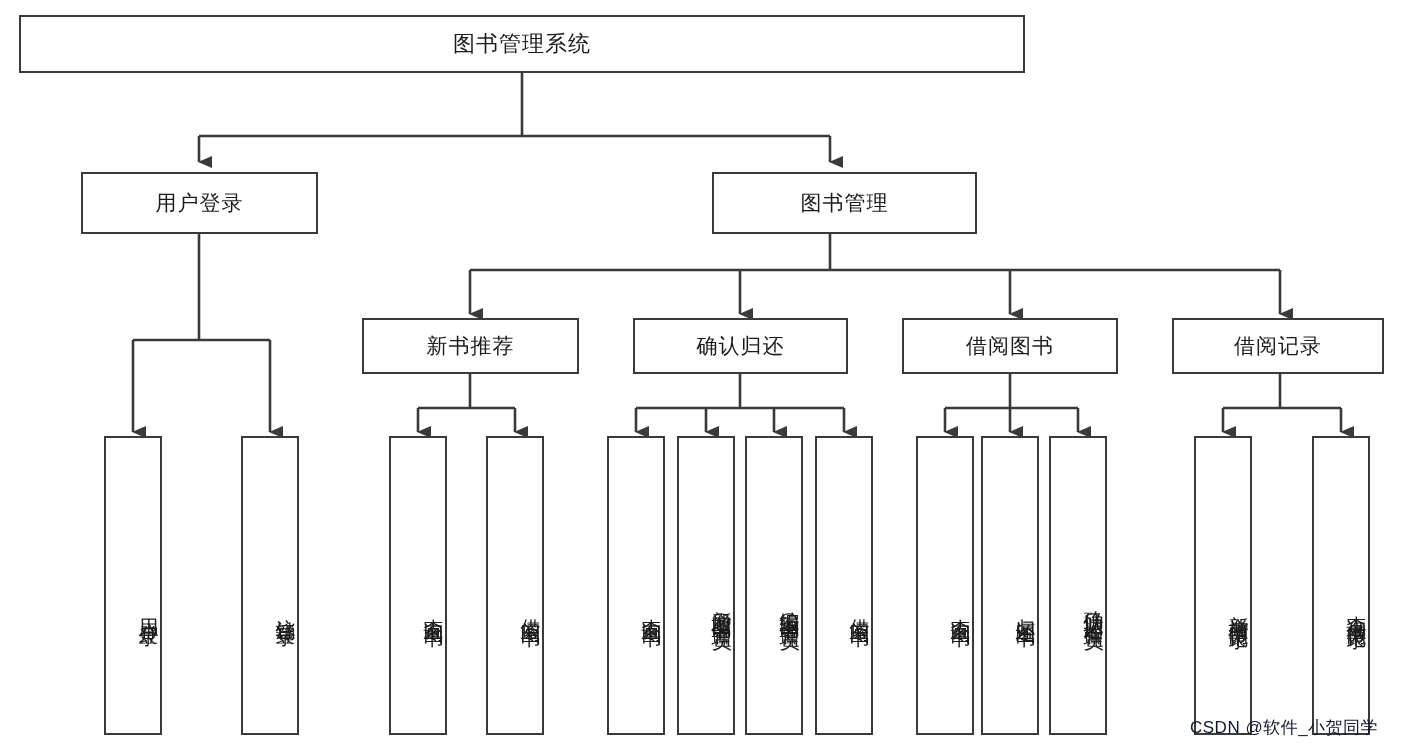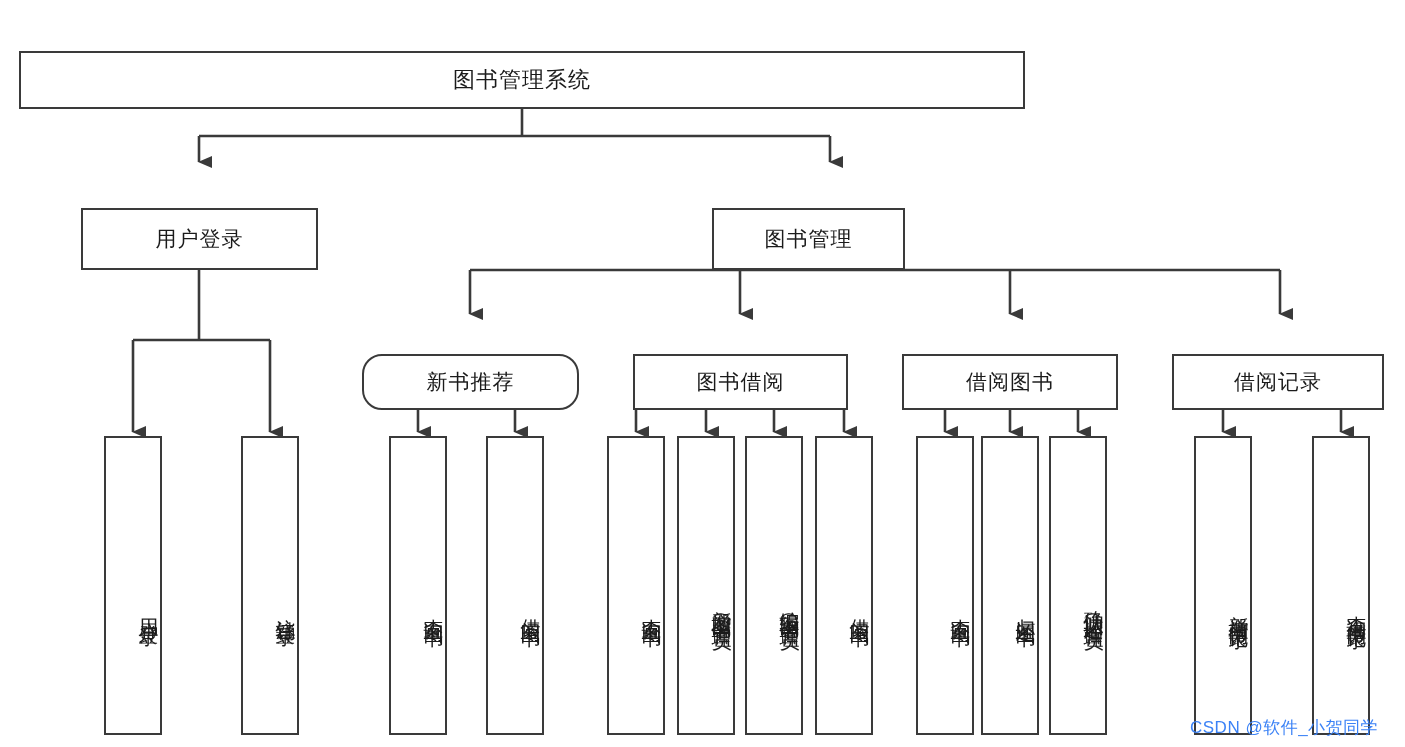--- a/index.html
+++ b/index.html
@@ -34,40 +34,39 @@
     color: #1b1b1b;
     display: flex;
     align-items: center;
     justify-content: center;
     text-align: center;
   }
   .node.horiz {
     font-size: 21px;
     letter-spacing: 1px;
     line-height: 1.2;
-    margin-top: 36px;
   }
   .node.root {
     font-size: 22px;
   }
   
   .node.vert {
     writing-mode: vertical-rl;
     text-orientation: upright;
     align-items: flex-start;
     justify-content: center;
     padding-top: 46px;
     font-size: 20px;
     letter-spacing: 3px;
     line-height: 1.1;
   }
   .watermark {
     position: absolute;
     font-size: 17px;
-    color: #3b82f6;
+    color: #0f172a;
     white-space: nowrap;
     letter-spacing: 0.5px;
     pointer-events: none;
   }
 </style>
 </head>
 <body>
 
 <div id="canvas">
 
@@ -122,30 +121,30 @@
   </svg>
 
   <div class="node horiz root" style="left:19px; top:15px; width:1006px; height:58px;">
     <span>图书管理系统</span>
   </div>
 
   <div class="node horiz" style="left:81px; top:172px; width:237px; height:62px;">
     <span>用户登录</span>
   </div>
 
-  <div class="node horiz" style="left:712px; top:172px; width:193px; height:62px;">
+  <div class="node horiz" style="left:712px; top:172px; width:265px; height:62px;">
     <span>图书管理</span>
   </div>
 
-  <div class="node horiz" style="left:362px; top:318px; width:217px; height:56px;border-radius:20px;">
+  <div class="node horiz" style="left:362px; top:318px; width:217px; height:56px;">
     <span>新书推荐</span>
   </div>
 
   <div class="node horiz" style="left:633px; top:318px; width:215px; height:56px;">
-    <span>图书借阅</span>
+    <span>确认归还</span>
   </div>
 
   <div class="node horiz" style="left:902px; top:318px; width:216px; height:56px;">
     <span>借阅图书</span>
   </div>
 
   <div class="node horiz" style="left:1172px; top:318px; width:212px; height:56px;">
     <span>借阅记录</span>
   </div>
 

